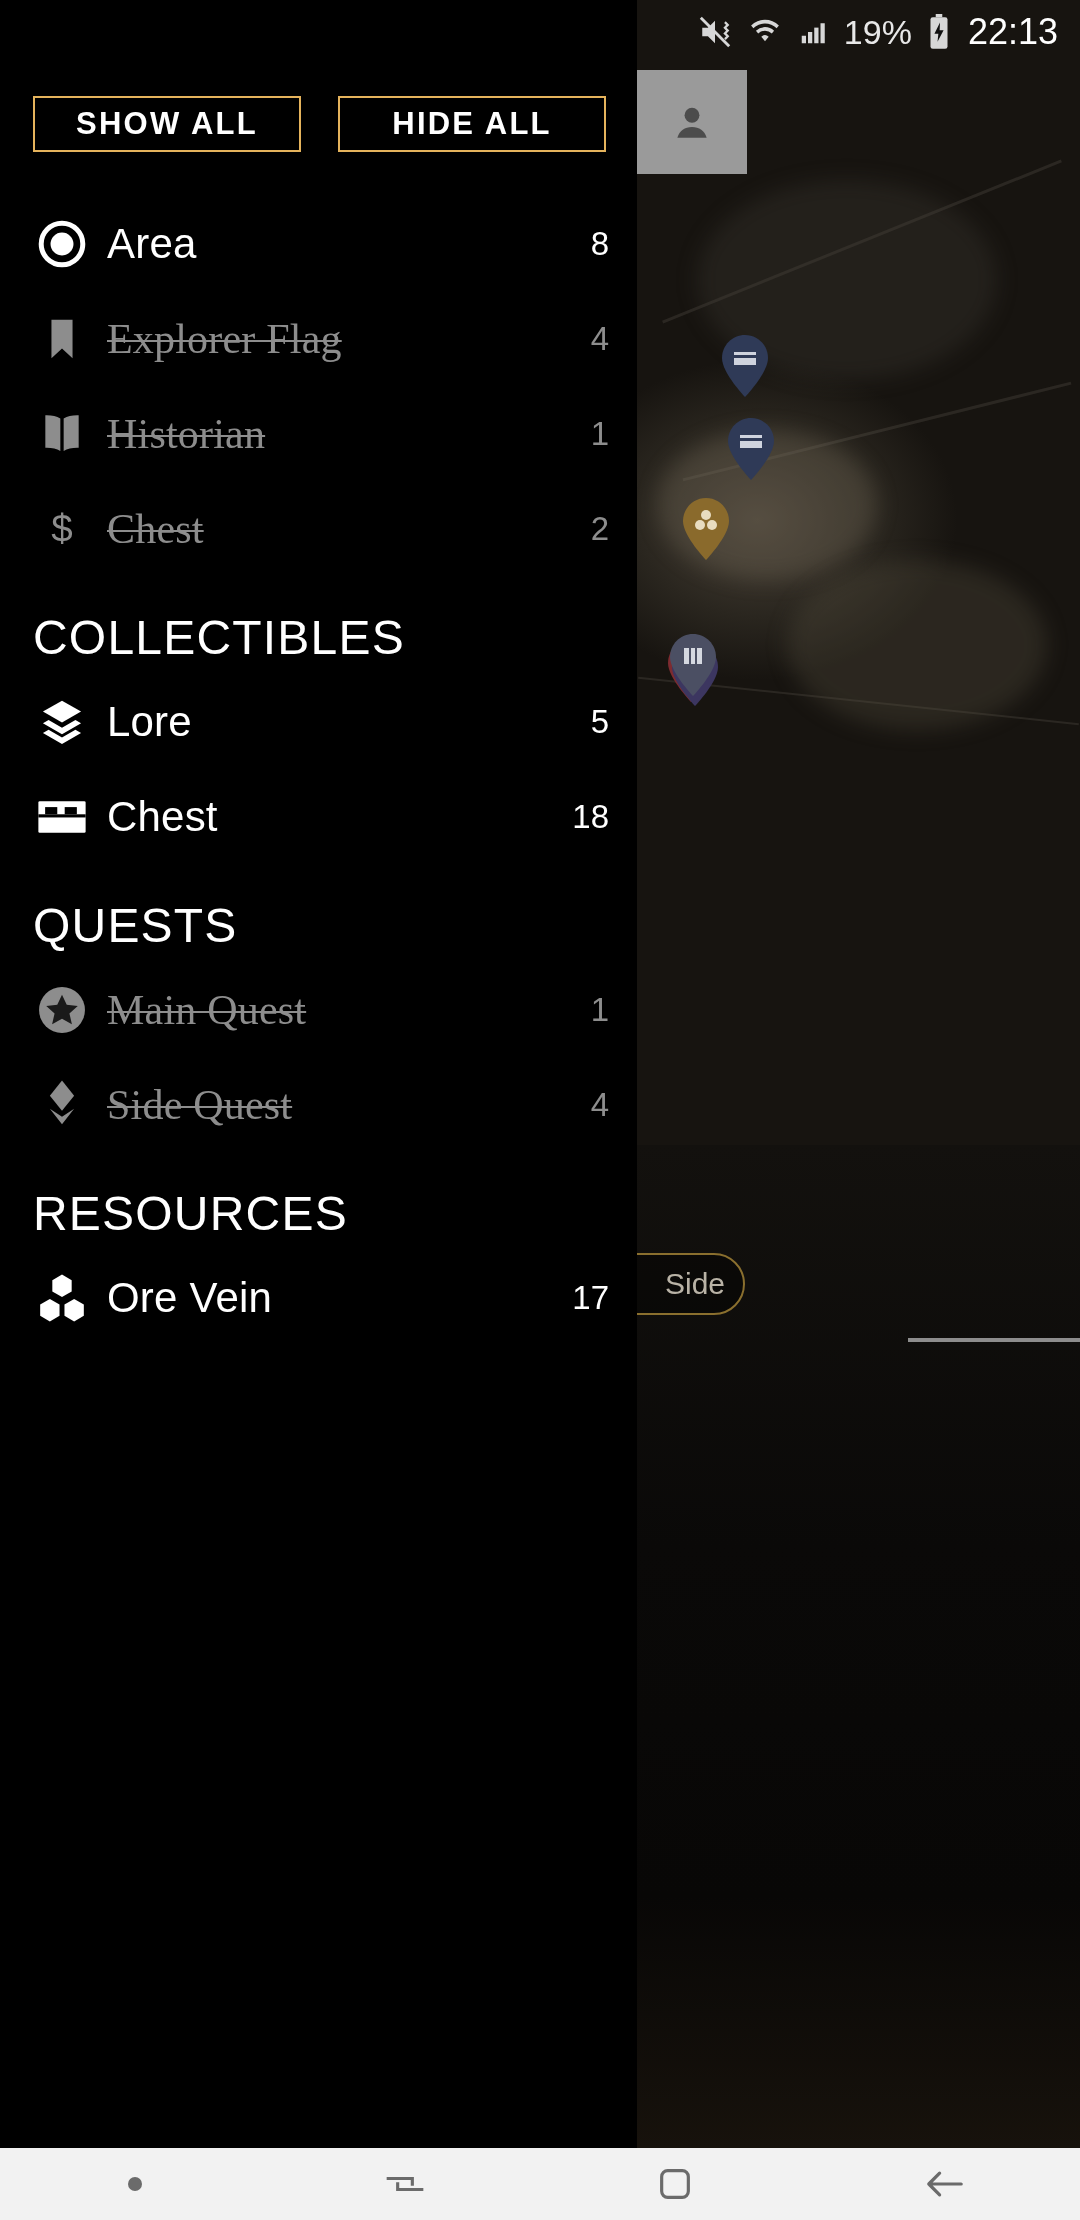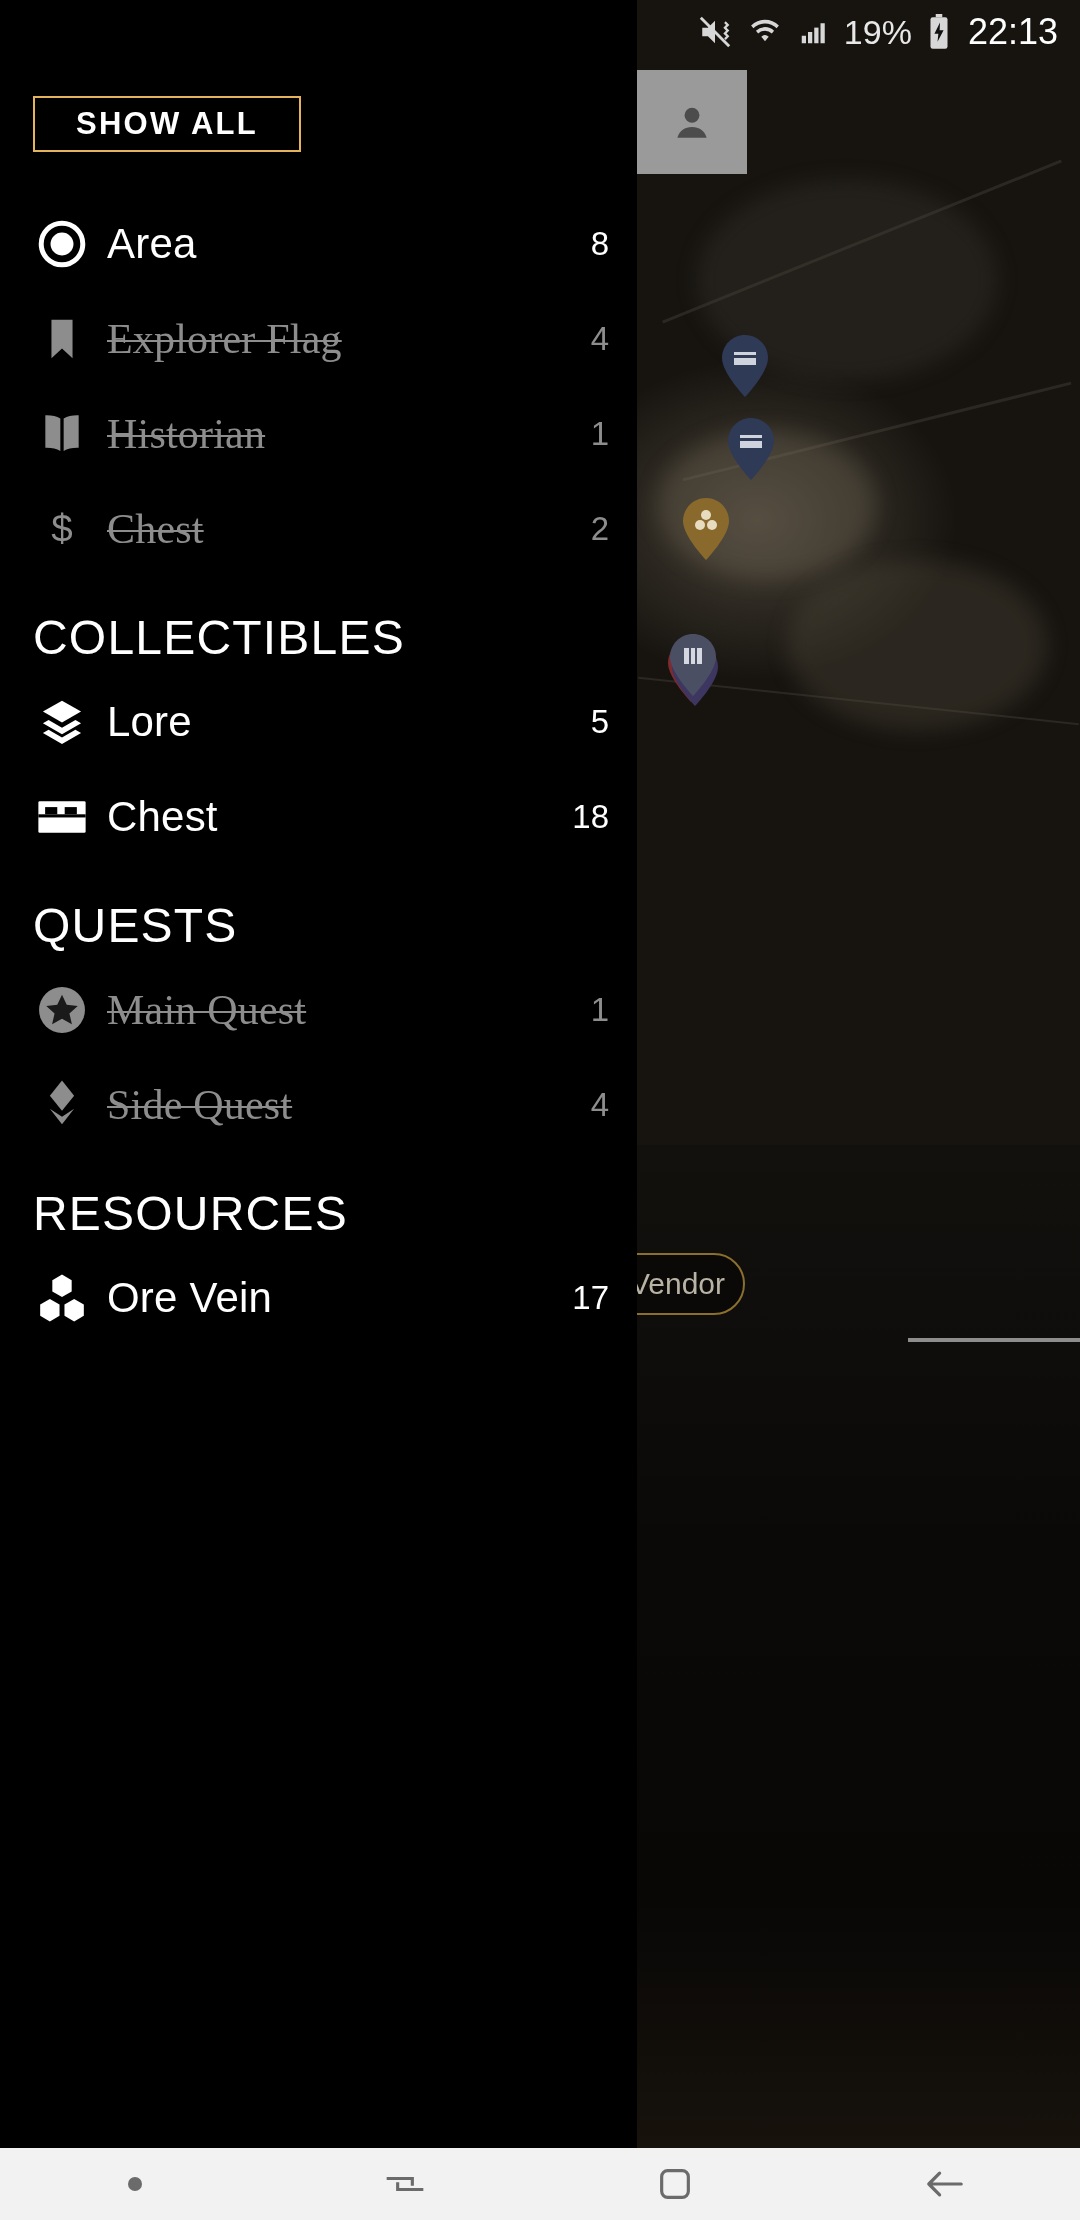--- a/index.html
+++ b/index.html
@@ -169,21 +169,21 @@
 
   <div class="avatar-chip">
     <svg viewBox="0 0 24 24" fill="#4c4c4c">
       <circle cx="12" cy="12" r="11" fill="none"></circle>
       <circle cx="12" cy="9" r="3.3" fill="#4c4c4c"></circle>
       <path d="M5.5 19c.9-3.2 3.3-4.8 6.5-4.8s5.6 1.6 6.5 4.8z" fill="#4c4c4c"></path>
     </svg>
   </div>
 
   <div class="share-btn">
-    <span>Vendor</span>
+    <span>Side</span>
   </div>
   <div class="map-divider"></div>
 
   <div class="status-bar">
     <span class="sb-icon">
       <svg width="34" height="34" viewBox="0 0 24 24" fill="#d7d7d7">
         <path d="M3 9v6h4l5 5V4L7 9H3z"></path>
         <path d="M19 5l2 2-2 2 2 2-2 2 2 2-2 2" stroke="#d7d7d7" stroke-width="1.6" fill="none"></path>
         <path d="M2 2l20 20" stroke="#d7d7d7" stroke-width="2"></path>
       </svg>
@@ -211,20 +211,21 @@
         <path d="M6.6 5.2L3.2 12h2.4l-.5 5 3.7-7H6.4z" fill="#111"></path>
       </svg>
     </span>
     <span class="sb-time">22:13</span>
   </div>
 
   <div class="drawer">
 
     <div class="btn-row">
       <div class="ghost-btn">SHOW ALL</div>
+      <div class="ghost-btn">HIDE ALL</div>
     </div>
 
     <div class="list">
 
       <div class="row">
         <span class="ic">
           <svg width="52" height="52" viewBox="0 0 24 24">
             <circle cx="12" cy="12" r="9.6" fill="none" stroke="#ffffff" stroke-width="2.3"></circle>
             <circle cx="12" cy="12" r="5.3" fill="#ffffff"></circle>
           </svg>

